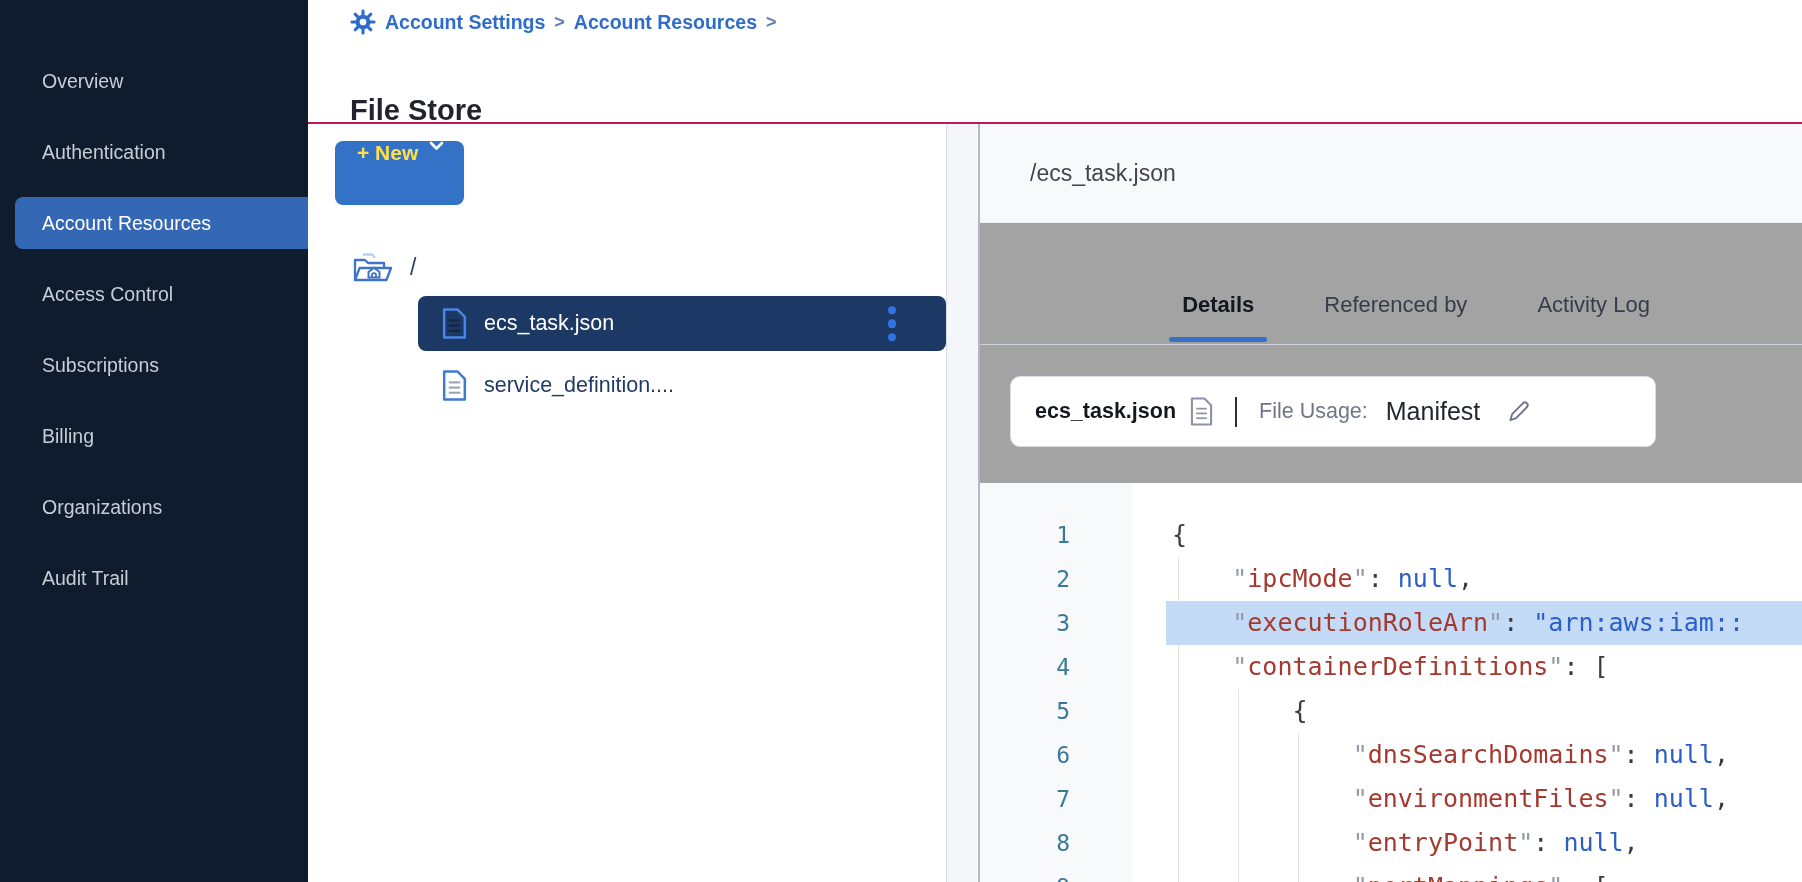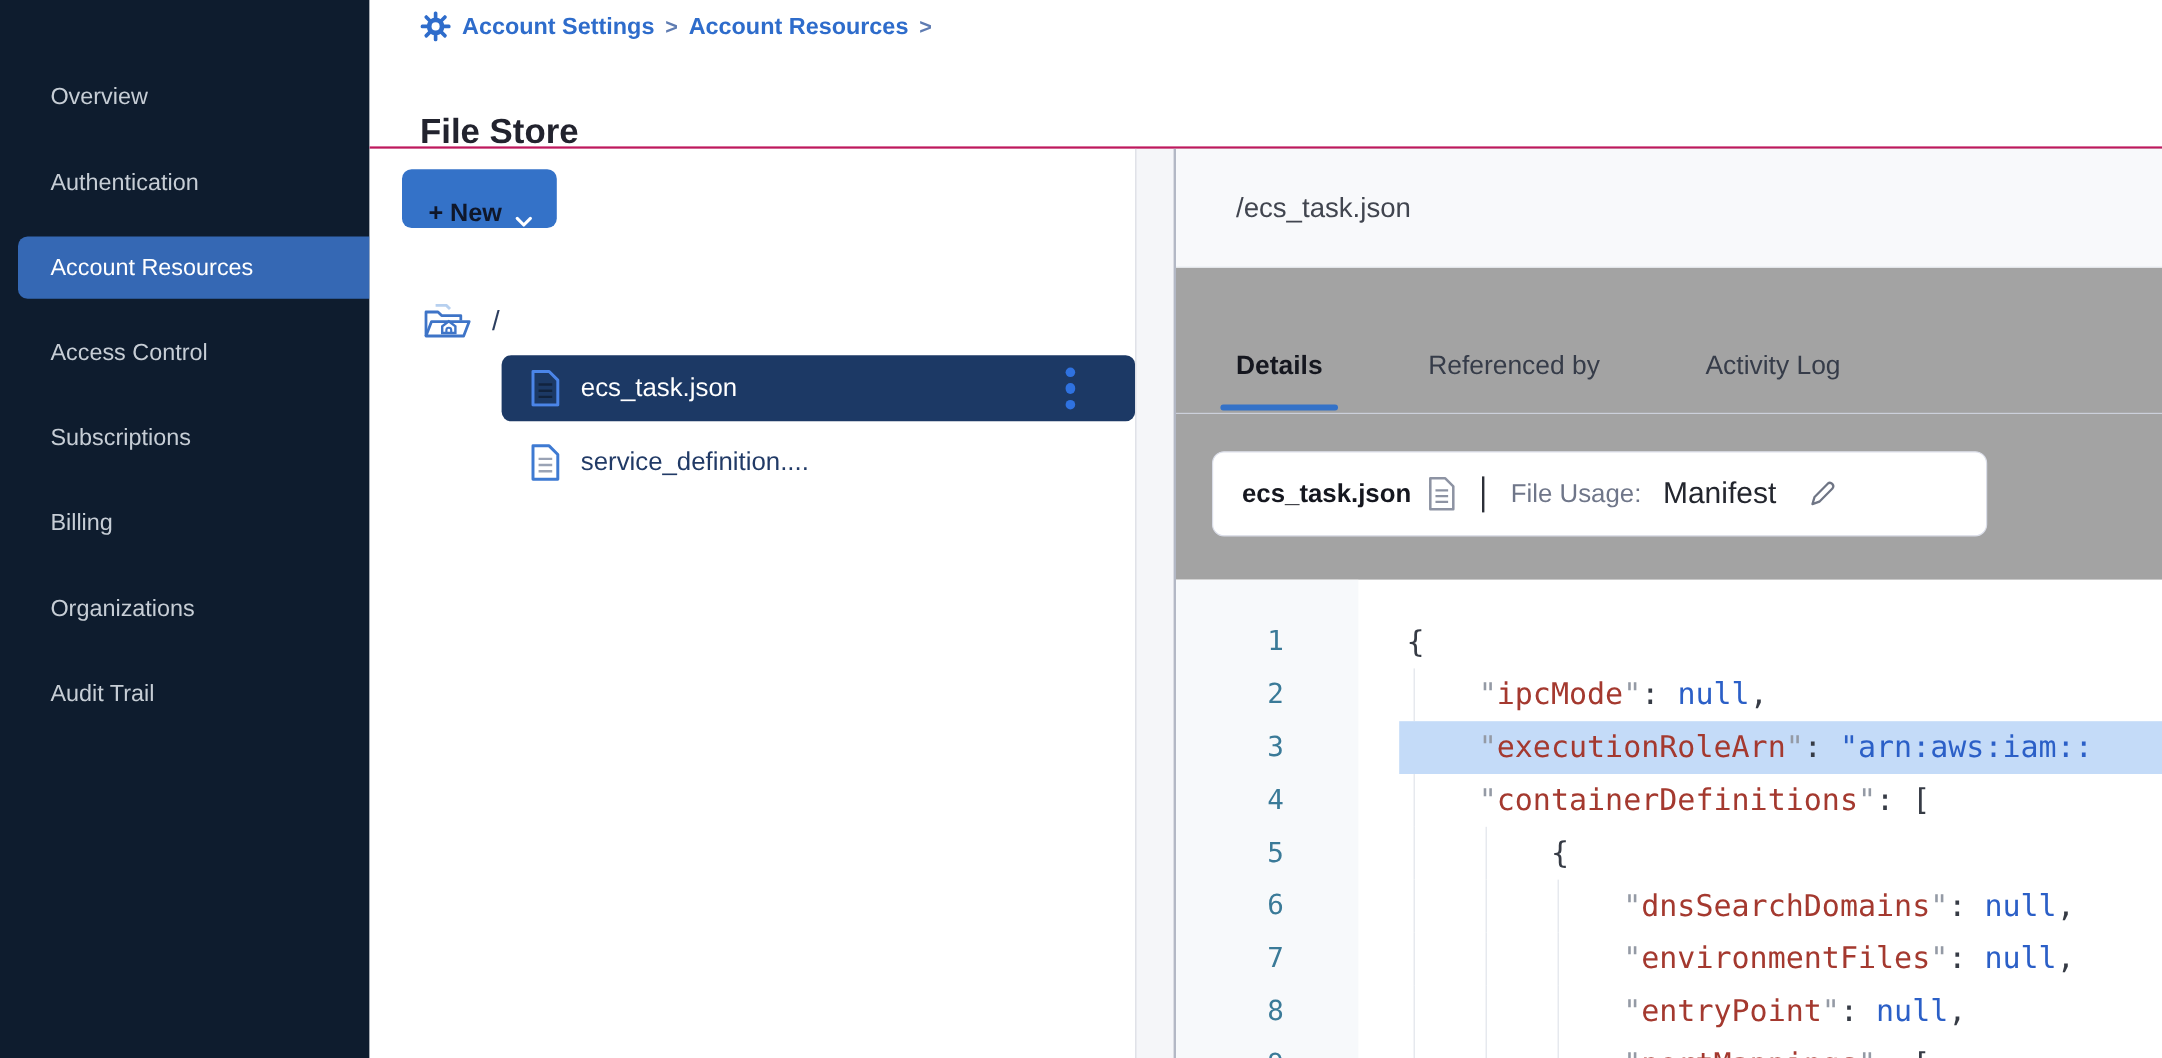--- a/index.html
+++ b/index.html
@@ -18,22 +18,22 @@
   .header{position:absolute;left:308px;top:0;width:1494px;height:124px;background:#fff;
           border-bottom:2px solid #be185d;box-sizing:border-box;}
   .breadcrumb{position:absolute;left:42px;top:9px;display:flex;align-items:center;gap:9px;
               font-size:19.5px;font-weight:700;color:#2e6ccb;}
   .bc-link{color:#2e6ccb;cursor:pointer;}
   .bc-sep{color:#5f7cb2;font-weight:600;font-size:18px;}
   .page-title{position:absolute;left:42px;top:46px;font-size:29px;font-weight:700;color:#22232e;margin-top:48px;}
 
   
   .midpanel{position:absolute;left:308px;top:124px;width:638px;height:758px;background:#fff;}
-  .new-btn{position:absolute;left:27px;top:17px;height:49px;padding:0 20px 0 22px;background:#3472c8;
-           border-radius:8px;color:#0f172a;display:flex;align-items:flex-end;gap:11px;font-size:21px;
+  .new-btn{position:absolute;left:27px;top:17px;height:64px;padding:0 20px 0 22px;background:#3472c8;
+           border-radius:8px;color:#fde047;display:flex;align-items:flex-start;gap:11px;font-size:21px;
            font-weight:700;cursor:pointer;border:none;}
   .root-row{position:absolute;left:44px;top:117px;height:52px;display:flex;align-items:center;
             gap:16px;cursor:pointer;}
   .root-label{font-size:23px;color:#2c3e5f;font-weight:500;}
   .file-row{position:absolute;left:110px;width:528px;height:55px;border-radius:8px;display:flex;
             align-items:center;cursor:pointer;box-sizing:border-box;padding-left:24px;}
   .file-row .fi{margin-right:17px;display:flex;}
   .file-row.selected{background:#1c3965;}
   .fname{font-size:21.5px;font-weight:500;color:#213a66;}
   .file-row.selected .fname{color:#fff;}
@@ -47,21 +47,21 @@
 
   
   .strip{position:absolute;left:946px;top:124px;width:34px;height:758px;background:#f5f6f9;
          border-left:1px solid #dadde4;border-right:2px solid #b3b8c5;box-sizing:border-box;}
 
   
   .rightpanel{position:absolute;left:980px;top:124px;width:822px;height:758px;background:#a3a3a3;}
   .rp-head{height:99px;background:#f8f9fb;border-bottom:1px solid #eceef3;display:flex;
            align-items:center;padding-left:50px;font-size:23px;color:#41454f;box-sizing:border-box;}
   .rp-tabs{height:122px;border-bottom:1.5px solid #ccd0db;display:flex;align-items:flex-end;
-           padding:0 0 26px 50px;gap:88px;box-sizing:border-box;}
+           padding:0 0 26px 50px;gap:70px;box-sizing:border-box;justify-content:center;}
   .tab{font-size:22px;font-weight:500;color:#363c49;position:relative;cursor:pointer;}
   .tab.active{font-weight:700;color:#15171f;}
   .tab.active::after{content:"";position:absolute;left:-13px;right:-13px;bottom:-24px;height:5px;
                      border-radius:3px;background:#3472c8;}
   .rp-info{height:137px;border-bottom:1px solid #d9dce4;box-sizing:border-box;}
   .info-box{margin:31px 0 0 30px;width:646px;height:71px;border:1px solid #dbdee9;border-radius:10px;
             display:flex;align-items:center;padding:0 24px;box-sizing:border-box;gap:14px;background:#fff;}
   .fi-name{font-size:21.5px;font-weight:700;color:#15171f;}
   .vr{width:2px;height:30px;background:#2c2f38;margin:0 8px;flex:none;}
   .usage-label{font-size:21.5px;color:#6f7689;}

